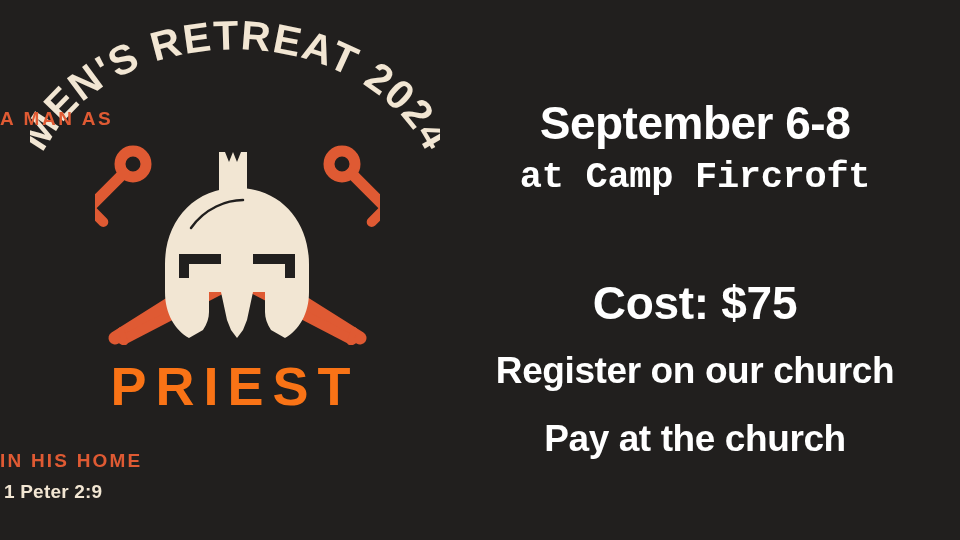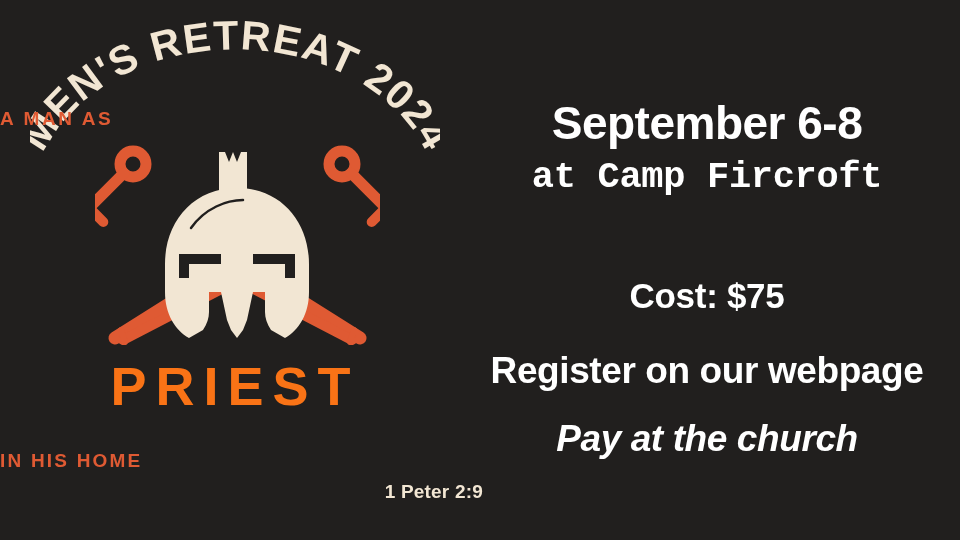--- a/index.html
+++ b/index.html
@@ -79,51 +79,51 @@
     top: 450px;
     width: 470px;
     text-align: left;
     color: #df5a33;
     font-size: 19px;
     font-weight: 700;
     letter-spacing: 2.2px;
   }
   #scripture {
     position: absolute;
-    left: 13px;
+    left: 4px;
     top: 481px;
     width: 470px;
-    text-align: right;
+    text-align: left;
     color: #f2e6d3;
     font-size: 19px;
     font-weight: 700;
     letter-spacing: 0.2px;
   }
 
   
   #info {
     position: absolute;
-    left: 458px;
+    left: 446px;
     top: 0;
     width: 498px;
     height: 540px;
     color: #ffffff;
   }
   .info-line {
     position: absolute;
     width: 498px;
     text-align: center;
     font-weight: 700;
     white-space: nowrap;
   }
   #line-dates   { top: 96px;  font-size: 46px; letter-spacing: -0.5px; }
   #line-venue   { top: 156px; font-size: 37px; letter-spacing: -0.3px; font-family: Liberation Mono, monospace; }
-  #line-cost    { top: 276px; font-size: 35px; letter-spacing: -0.3px; }
+  #line-cost    { top: 276px; font-size: 46px; letter-spacing: -0.3px; }
   #line-register{ top: 350px; font-size: 37px; letter-spacing: -0.4px; }
-  #line-pay     { top: 418px; font-size: 37px; letter-spacing: -0.4px; font-style: italic; }
+  #line-pay     { top: 418px; font-size: 37px; letter-spacing: -0.4px; }
 </style>
 </head>
 <body>
 
 <div id="poster">
 
   <div id="emblem">
 
     <div id="arch-wrap">
       <svg id="arch-svg" viewBox="0 0 410 150">
@@ -206,17 +206,17 @@
 
     <div id="wordmark">PRIEST</div>
     <div id="tagline-bottom">IN HIS HOME</div>
     <div id="scripture">1 Peter 2:9</div>
   </div>
 
   <div id="info">
     <div class="info-line" id="line-dates">September 6-8</div>
     <div class="info-line" id="line-venue">at Camp Fircroft</div>
     <div class="info-line" id="line-cost">Cost: $75</div>
-    <div class="info-line" id="line-register">Register on our webpage</div>
+    <div class="info-line" id="line-register">Register on our church</div>
     <div class="info-line" id="line-pay">Pay at the church</div>
   </div>
 
 </div>
 
 </body></html>

